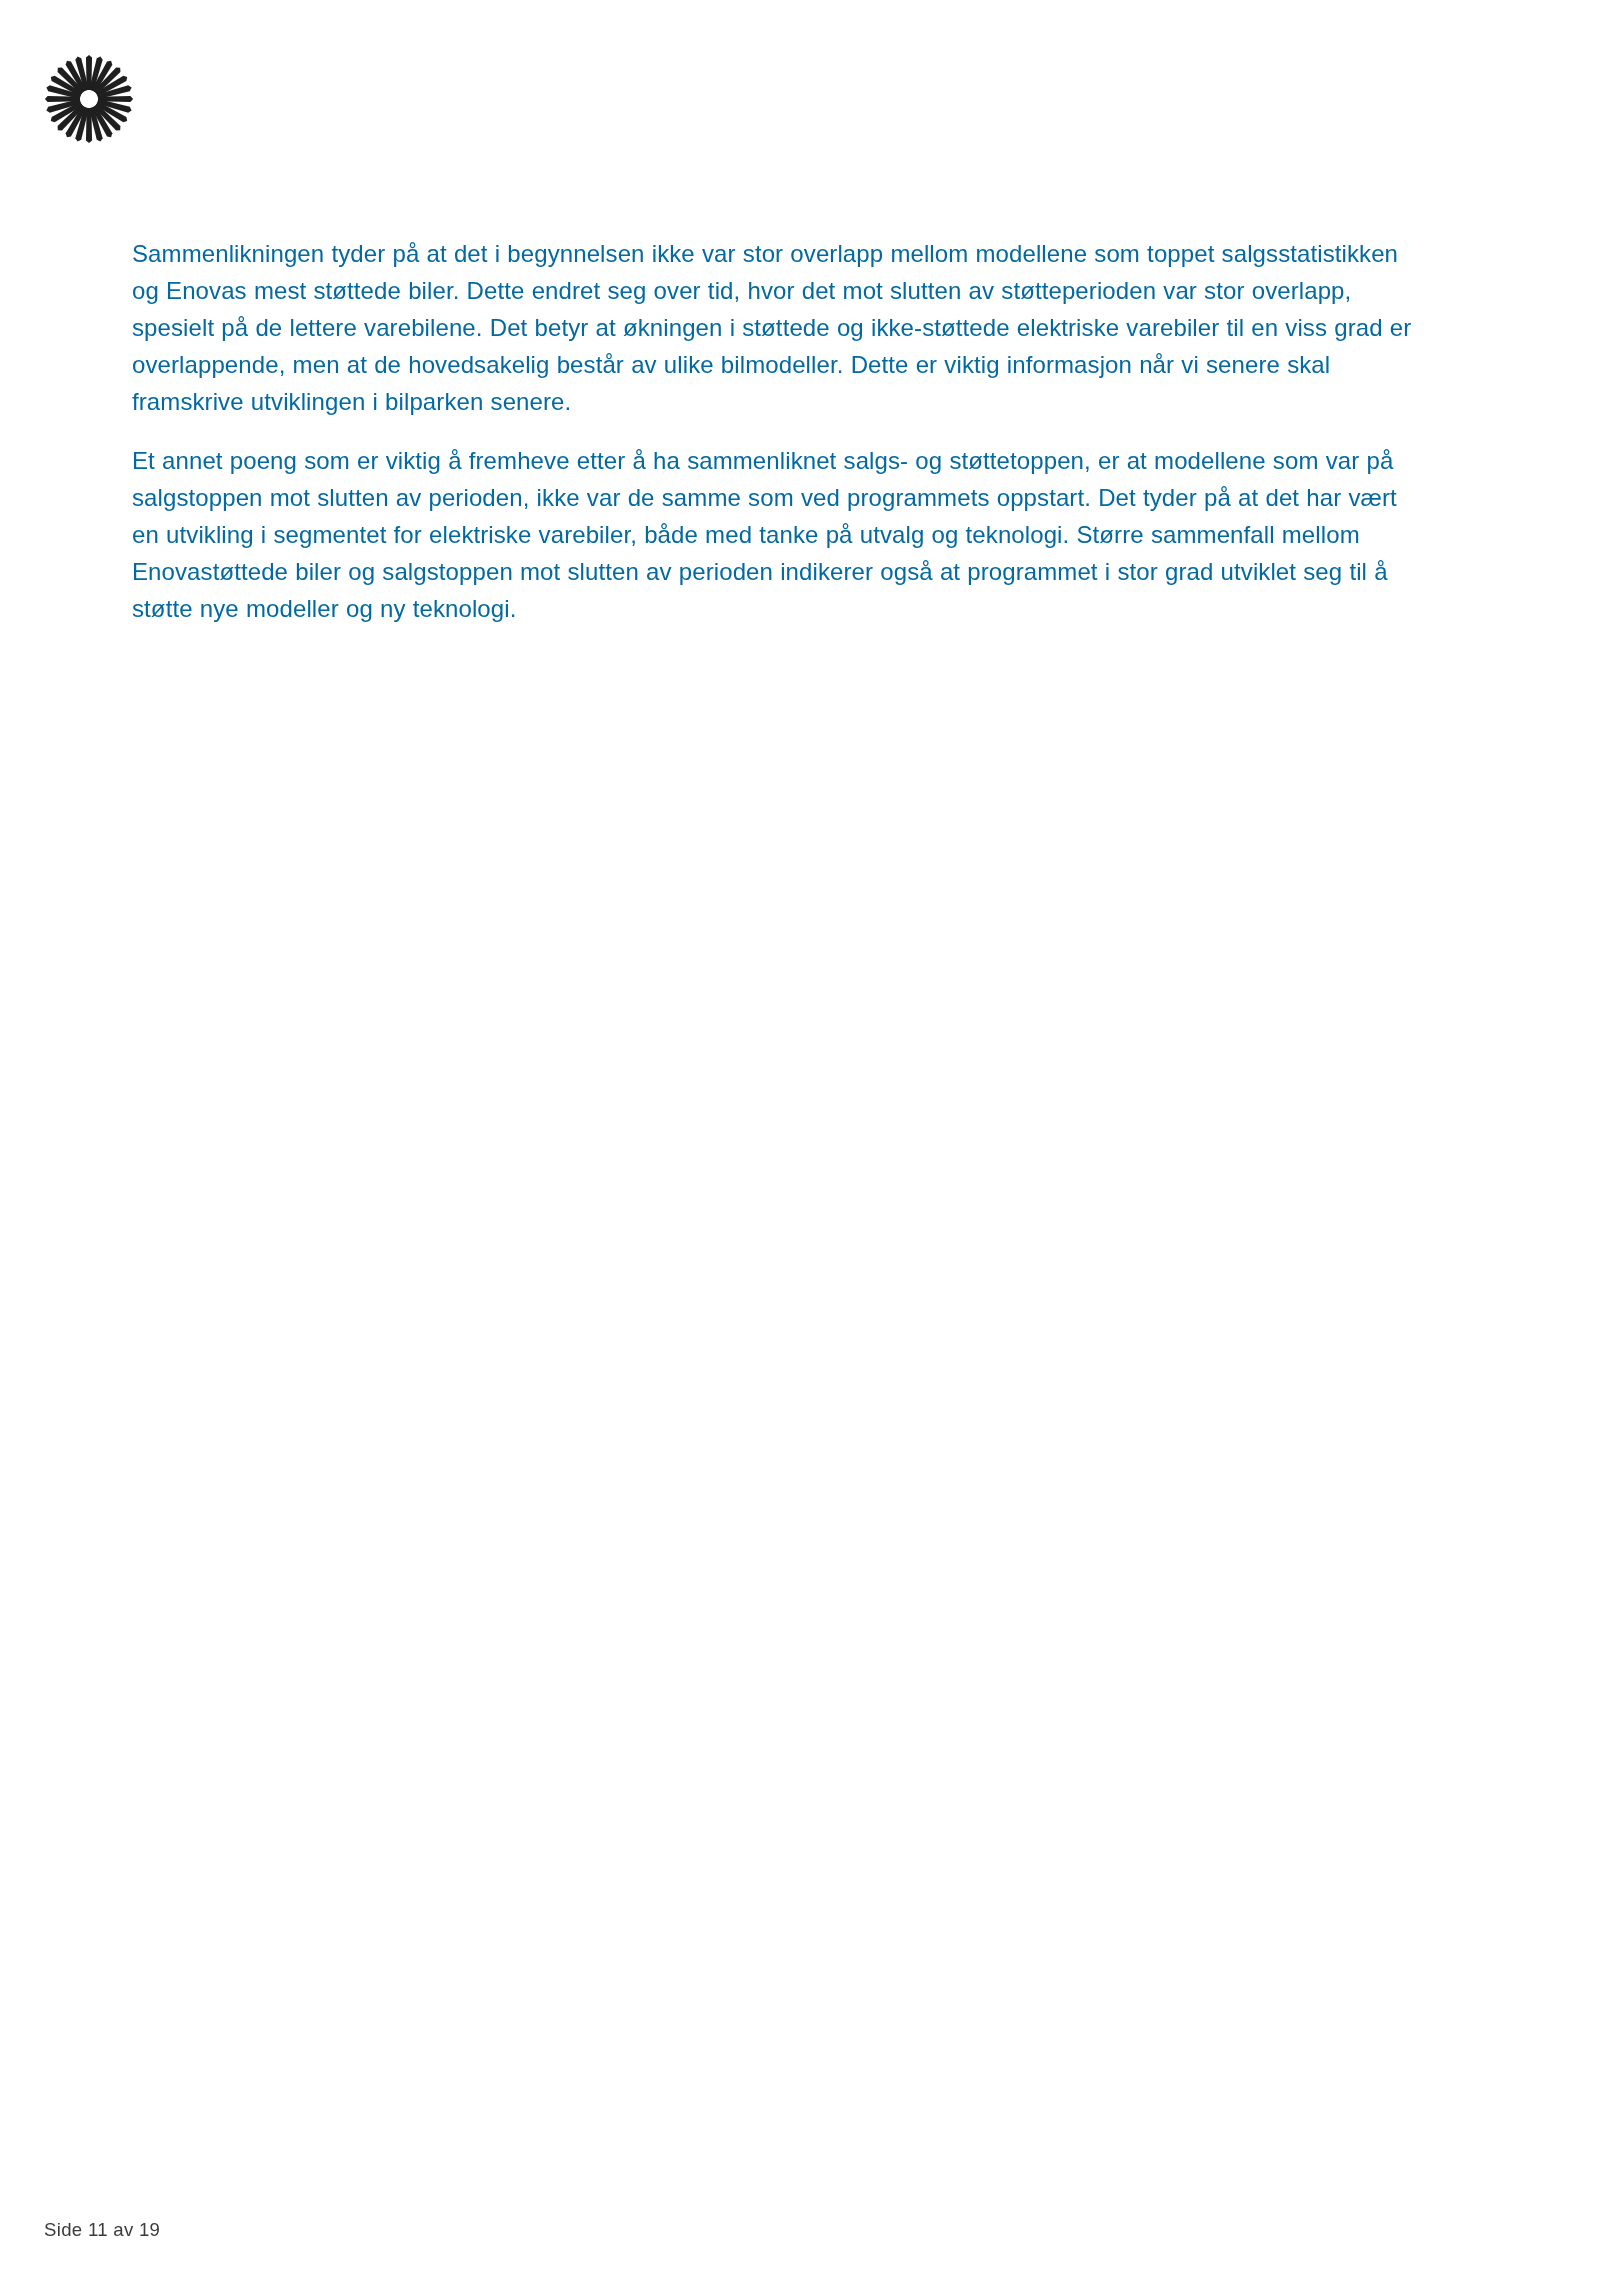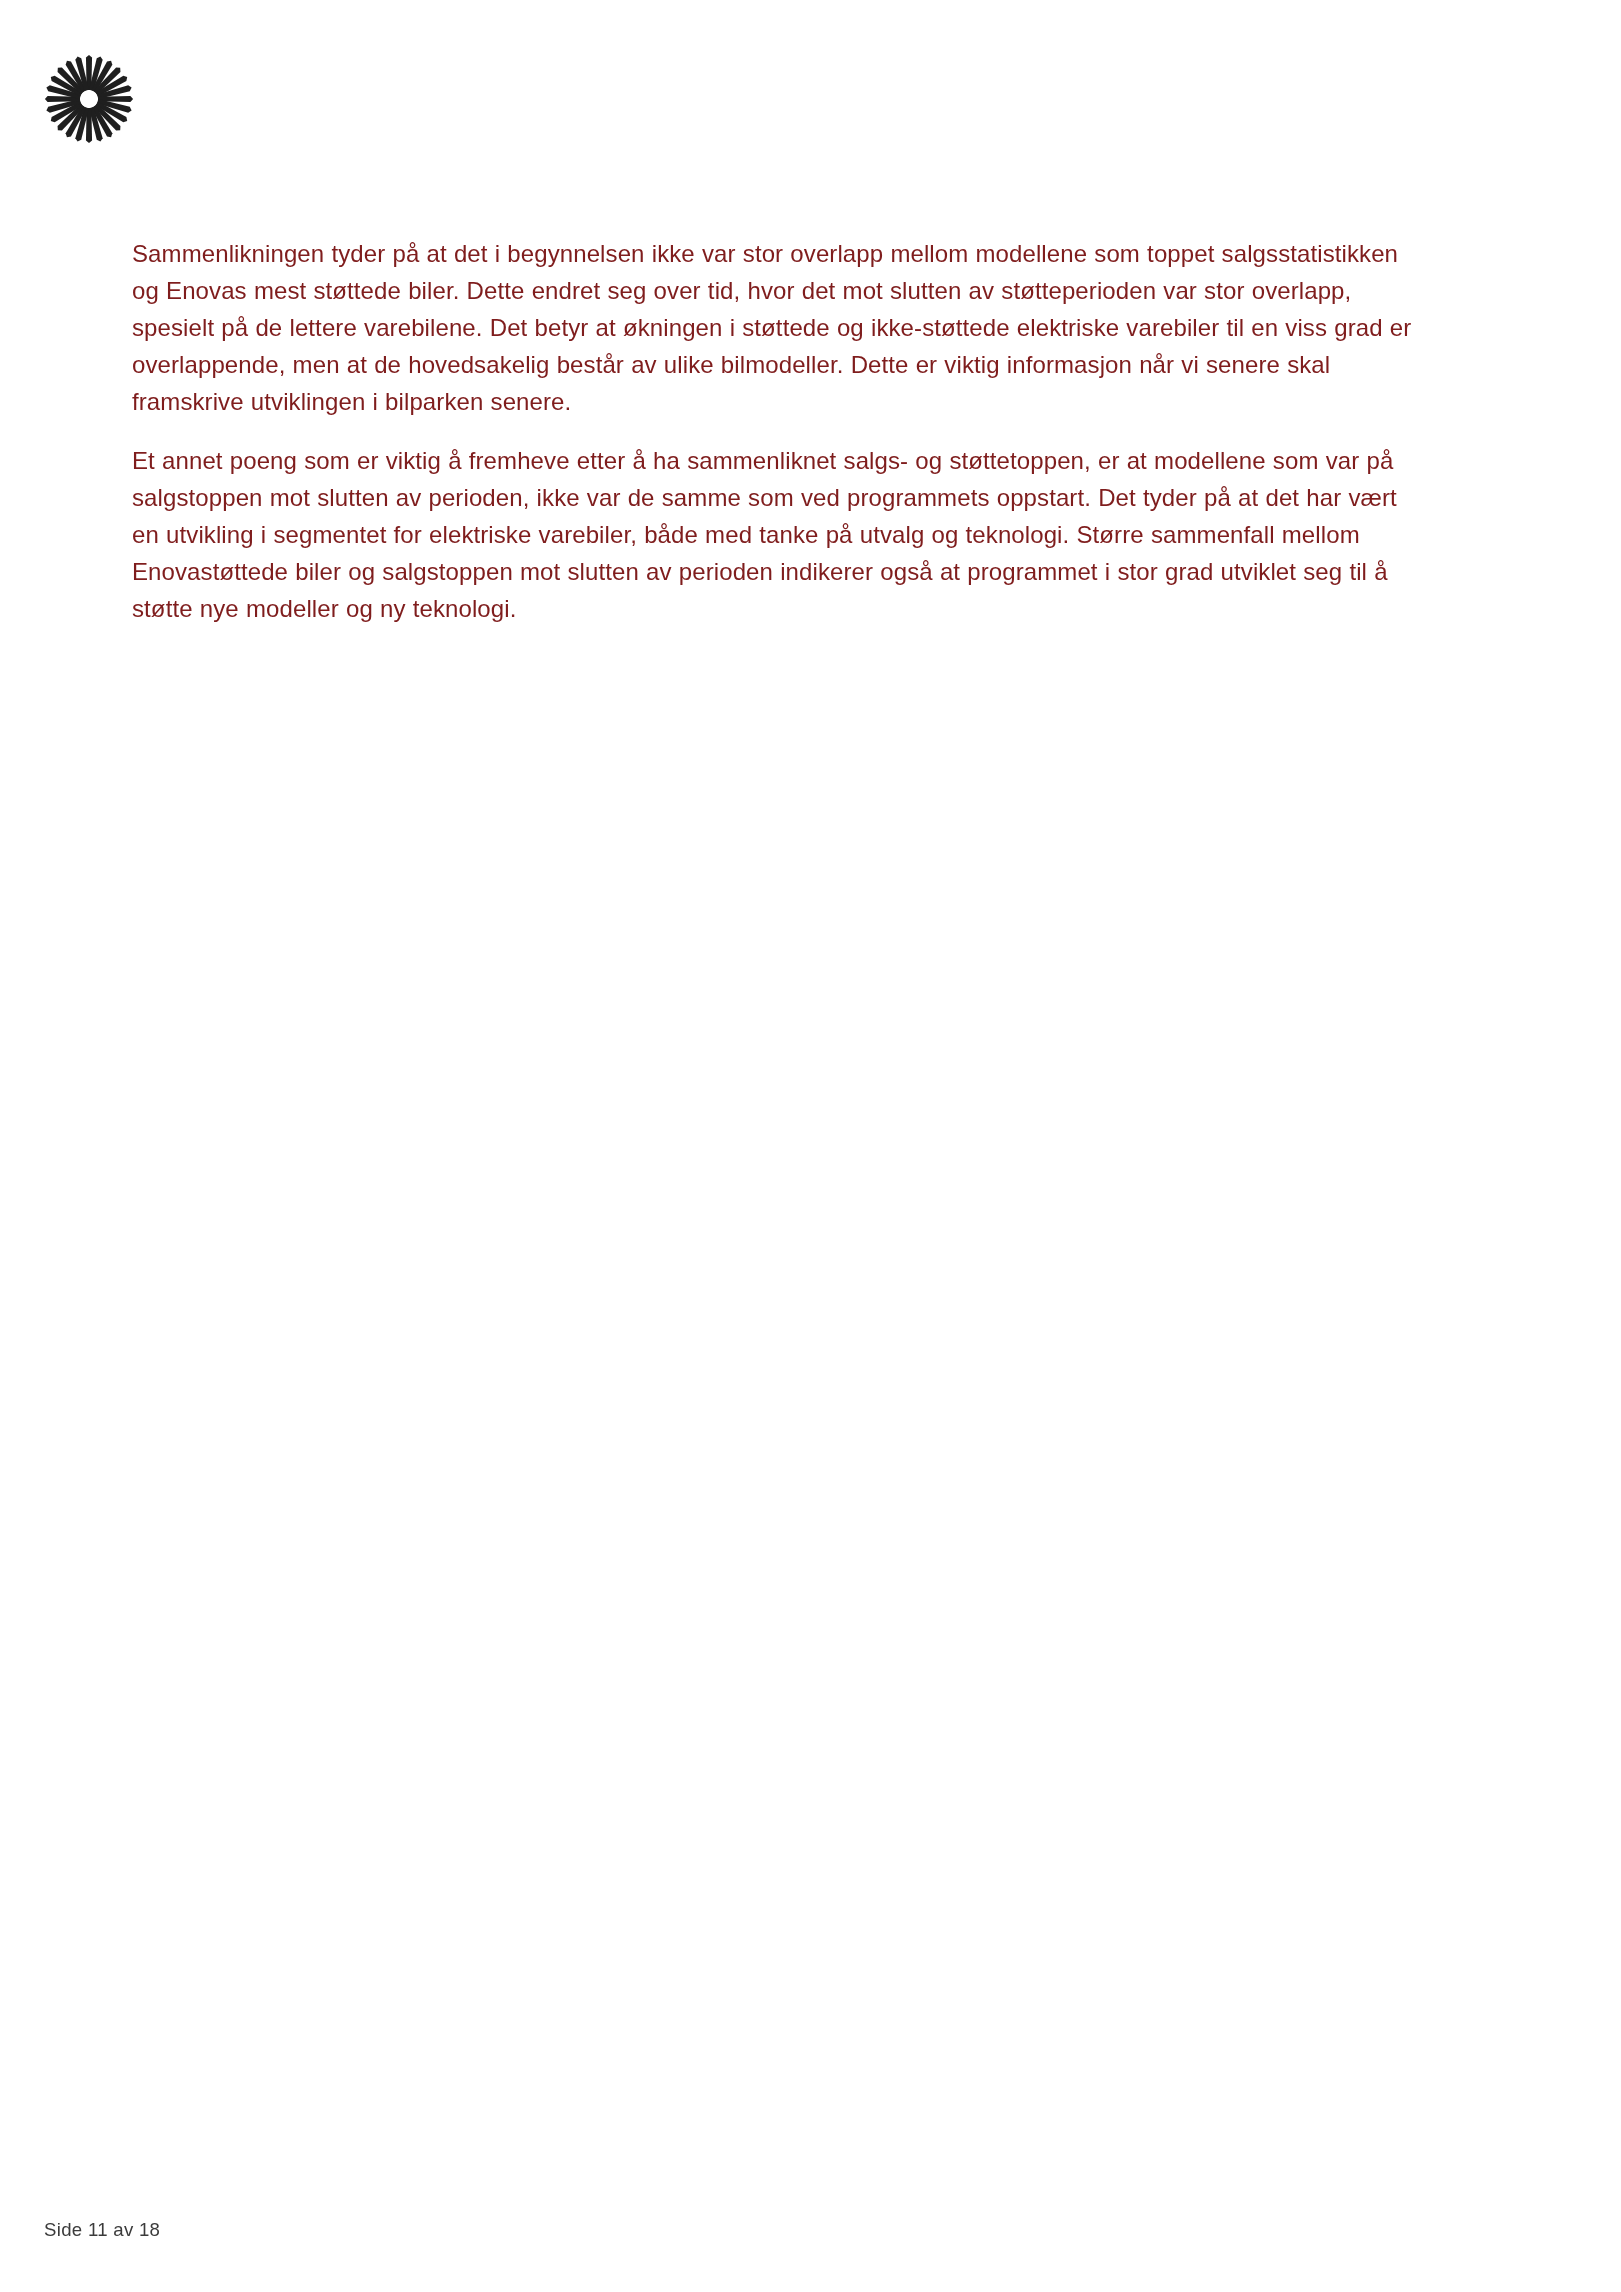--- a/index.html
+++ b/index.html
@@ -47,21 +47,21 @@
     position: absolute;
     left: 132px;
     top: 235px;
     width: 1294px;
   }
   .para {
     margin: 0 0 21.6px 0;
     font-size: 24px;
     line-height: 37px;
     letter-spacing: 0.1px;
-    color: #7f1d1d;
+    color: #0369a1;
     text-align: left;
     word-spacing: 0.4px;
     font-weight: 400;
   }
   .para:last-child {
     margin-bottom: 11px;
   }
 
   
   .page-footer {
@@ -169,17 +169,17 @@
       </svg>
     </div>
   </div>
 
   <div class="content">
     <p class="para">Sammenlikningen tyder på at det i begynnelsen ikke var stor overlapp mellom modellene som toppet salgsstatistikken og Enovas mest støttede biler. Dette endret seg over tid, hvor det mot slutten av støtteperioden var stor overlapp, spesielt på de lettere varebilene. Det betyr at økningen i støttede og ikke-støttede elektriske varebiler til en viss grad er overlappende, men at de hovedsakelig består av ulike bilmodeller. Dette er viktig informasjon når vi senere skal framskrive utviklingen i bilparken senere.</p>
     <p class="para">Et annet poeng som er viktig å fremheve etter å ha sammenliknet salgs- og støttetoppen, er at modellene som var på salgstoppen mot slutten av perioden, ikke var de samme som ved programmets oppstart. Det tyder på at det har vært en utvikling i segmentet for elektriske varebiler, både med tanke på utvalg og teknologi. Større sammenfall mellom Enovastøttede biler og salgstoppen mot slutten av perioden indikerer også at programmet i stor grad utviklet seg til å støtte nye modeller og ny teknologi.</p>
   </div>
 
   <div class="page-footer">
-    <div class="footer-pagenum">Side 11 av 18</div>
+    <div class="footer-pagenum">Side 11 av 19</div>
   </div>
 
 </div>
 
 
 </body></html>

